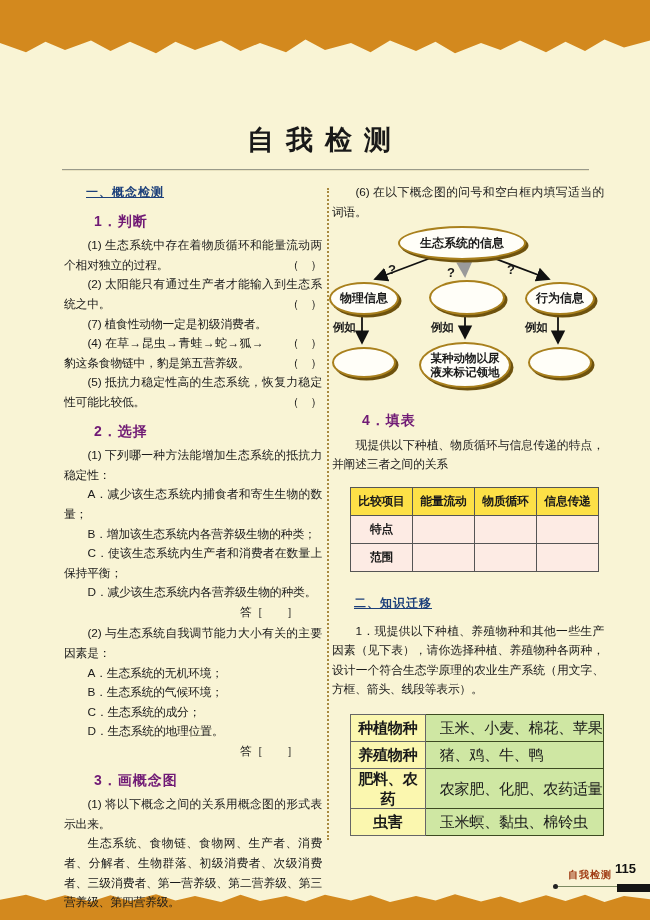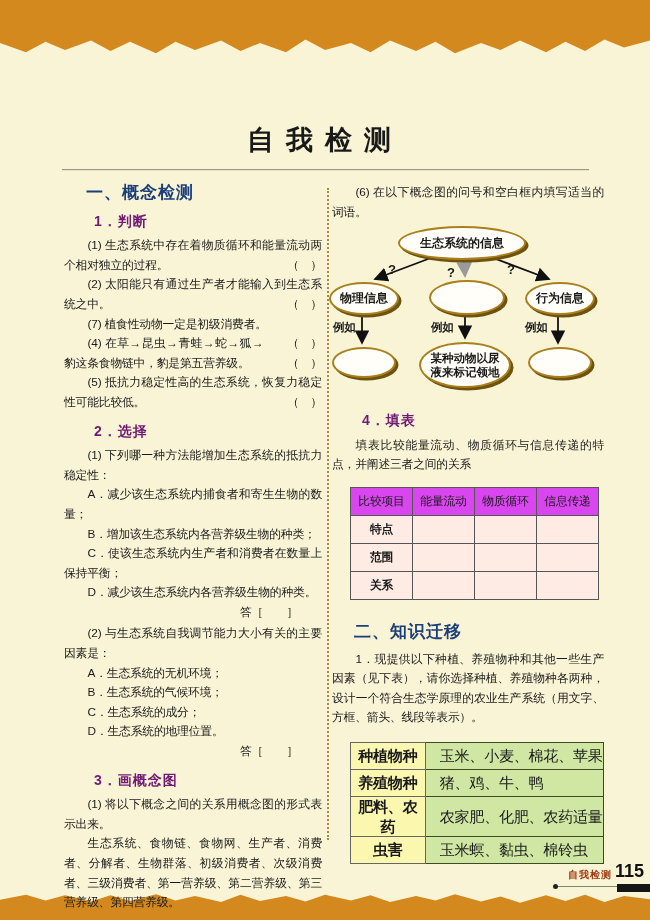--- a/index.html
+++ b/index.html
@@ -22,21 +22,21 @@
   .page-title{
     position:absolute;left:0;top:122px;width:100%;text-align:center;
     font-family:"Liberation Serif","DejaVu Serif",serif;
     font-size:27px;font-weight:bold;letter-spacing:12px;color:#191919;
   }
   .title-rule{position:absolute;left:62px;top:169px;width:527px;height:1px;background:#9a9a8a;border-bottom:1px solid #e8e2c0;}
   
   .col-left{position:absolute;left:64px;top:183px;width:258px;font-size:11.8px;line-height:19.6px;letter-spacing:-0.2px;}
   .col-right{position:absolute;left:332px;top:183px;width:272px;font-size:11.8px;line-height:19.6px;letter-spacing:-0.2px;}
   .col-divider{position:absolute;left:327px;top:188px;height:652px;width:0;border-left:2px dotted #a8893f;}
-  h2.sec{font-size:17px;font-weight:bold;color:#1c3f7a;margin:0 0 8px 22px;letter-spacing:1px;}
+  h2.sec{font-size:12px;font-weight:bold;color:#1c3f7a;margin:0 0 8px 22px;letter-spacing:1px;text-decoration:underline;}
   h3.sub{font-size:14px;font-weight:bold;color:#701a75;margin:9px 0 5px 30px;letter-spacing:1px;}
   p.q{margin:0;text-indent:2em;text-align:justify;}
   p.opt{margin:0;text-indent:2em;text-align:justify;}
   p.list{margin:0;text-indent:2em;text-align:justify;}
   .blank{float:right;}
   p.answer{margin:0 24px 2px 0;text-align:right;}
   
   .cmap{position:relative;width:280px;height:176px;margin:4px 0 8px -4px;}
   .cmap svg{position:absolute;left:0;top:0;}
   .ell{
@@ -51,36 +51,36 @@
   .e-el{left:4px;top:121px;width:60px;height:27px;}
   .e-em{left:91px;top:116px;width:92px;height:46px;font-size:11.5px;line-height:14px;padding:0 4px;box-sizing:border-box;}
   .e-er{left:200px;top:121px;width:60px;height:27px;}
   .qm{position:absolute;font-weight:bold;font-size:13px;}
   .qm1{left:60px;top:34px;} .qm2{left:119px;top:37px;} .qm3{left:179px;top:34px;}
   .eg{position:absolute;font-size:11.5px;font-weight:bold;}
   .eg1{left:5px;top:92px;} .eg2{left:103px;top:92px;} .eg3{left:197px;top:92px;}
   
   table.cmp{border-collapse:collapse;margin:12px 0 0 18px;table-layout:fixed;}
   table.cmp th,table.cmp td{border:1px solid #555;height:27px;padding:0;font-size:11.8px;}
-  table.cmp th{background:#d946ef;font-weight:normal;width:61px;}
+  table.cmp th{background:#fde047;font-weight:bold;width:61px;}
   table.cmp td{background:#fdebe4;}
   table.cmp td.lbl{font-weight:bold;text-align:center;}
   table.cmp{border:1.5px solid #444;}
   table.cmp th{text-align:center;}
   
   table.res{border-collapse:collapse;margin:14px 0 0 18px;table-layout:fixed;}
   table.res td{border:1px solid #666;height:26px;font-size:15px;padding:0;}
   table.res td.lbl{background:#fbf7af;width:76px;text-align:center;font-weight:bold;}
   table.res td.val{background:#cfe7a3;width:170px;padding-left:14px;border:1.8px solid #3d4a22;}
   
   .footer-dot{position:absolute;left:553px;top:884px;width:5px;height:5px;border-radius:50%;background:#222;}
   .footer-line{position:absolute;left:558px;top:886px;width:60px;height:1.4px;background:#7d8b62;}
   .footer-bar{position:absolute;left:617px;top:884px;width:33px;height:8px;background:#151515;}
   .footer-section{position:absolute;left:568px;top:868px;font-size:10px;font-weight:bold;color:#a03c14;letter-spacing:1px;}
-  .footer-page{position:absolute;left:615px;top:861px;font-size:18px;font-weight:bold;color:#111;}
+  .footer-page{position:absolute;left:615px;top:861px;font-size:13px;font-weight:bold;color:#111;}
 </style>
 </head>
 <body>
 
 <div class="band-top"></div>
 <div class="band-bottom"></div>
 
 <div class="page-title">自我检测</div>
 <div class="title-rule"></div>
 <div class="col-divider"></div>
@@ -144,21 +144,21 @@
     <div class="ell e-br">行为信息</div>
     <span class="eg eg1">例如</span>
     <span class="eg eg2">例如</span>
     <span class="eg eg3">例如</span>
     <div class="ell e-el"></div>
     <div class="ell e-em">某种动物以尿液来标记领地</div>
     <div class="ell e-er"></div>
   </div>
 
   <h3 class="sub">4．填表</h3>
-  <p class="q">填表比较能量流动、物质循环与信息传递的特点，并阐述三者之间的关系</p>
+  <p class="q">现提供以下种植、物质循环与信息传递的特点，并阐述三者之间的关系</p>
 
   <table class="cmp">
     <tbody>
         <tr>
       <th>比较项目</th>
       <th>能量流动</th>
       <th>物质循环</th>
       <th>信息传递</th>
     </tr>
     <tr>
@@ -166,26 +166,20 @@
       <td></td>
       <td></td>
       <td></td>
     </tr>
     <tr>
       <td class="lbl">范围</td>
       <td></td>
       <td></td>
       <td></td>
     </tr>
-    <tr>
-      <td class="lbl">关系</td>
-      <td></td>
-      <td></td>
-      <td></td>
-    </tr>
   </tbody>
     </table>
 
   <h2 class="sec" style="margin-top:22px;">二、知识迁移</h2>
   <p class="q">1．现提供以下种植、养殖物种和其他一些生产因素（见下表），请你选择种植、养殖物种各两种，设计一个符合生态学原理的农业生产系统（用文字、方框、箭头、线段等表示）。</p>
 
   <table class="res">
     <tbody>
         <tr>
       <td class="lbl">种植物种</td>

